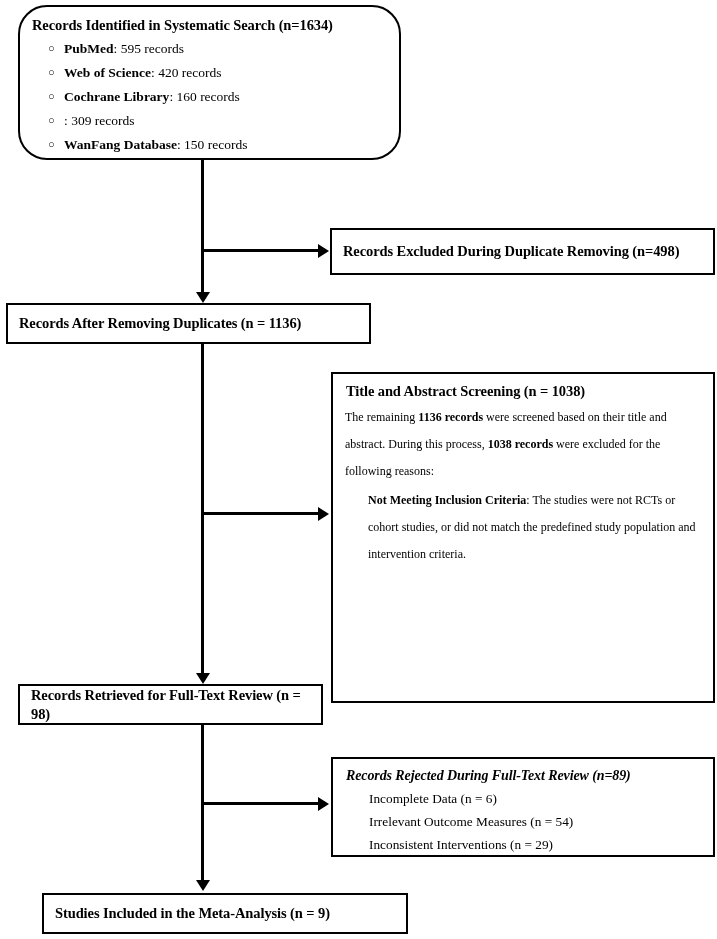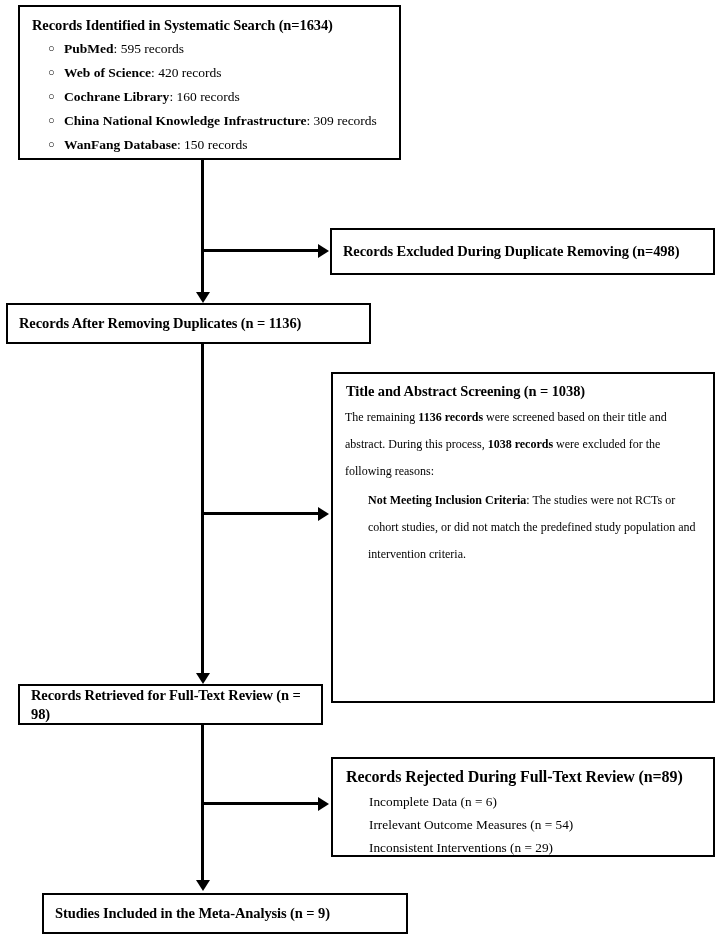--- a/index.html
+++ b/index.html
@@ -30,30 +30,32 @@
   }
 
   .box-title {
     font-weight: bold;
     font-size: 14.5px;
     line-height: 1.30;
     letter-spacing: -0.1px;
   }
 
   .box-title.small {
-    font-size: 16px;
+    font-size: 14px;
+    font-style: italic;
   }
 
   
   #box-identified {
     left: 18px;
     top: 5px;
     width: 383px;
     height: 155px;
     padding: 9px 10px 0 10px;
+    border-radius: 29px;
   }
   #box-identified .box-title {
     margin: 0 0 2px 2px;
   }
   .source-list {
     list-style: none;
     margin: 0;
     padding: 0 0 0 18px;
   }
   .source-item {
@@ -212,21 +214,20 @@
         <span class="source-name">Web of Science</span>
         <span>: 420 records</span>
       </li>
       <li class="source-item">
         <span class="source-bullet">○</span>
         <span class="source-name">Cochrane Library</span>
         <span>: 160 records</span>
       </li>
       <li class="source-item">
         <span class="source-bullet">○</span>
-        <span class="source-name">China National Knowledge Infrastructure</span>
         <span>: 309 records</span>
       </li>
       <li class="source-item">
         <span class="source-bullet">○</span>
         <span class="source-name">WanFang Database</span>
         <span>: 150 records</span>
       </li>
     </ul>
   </div>
 

